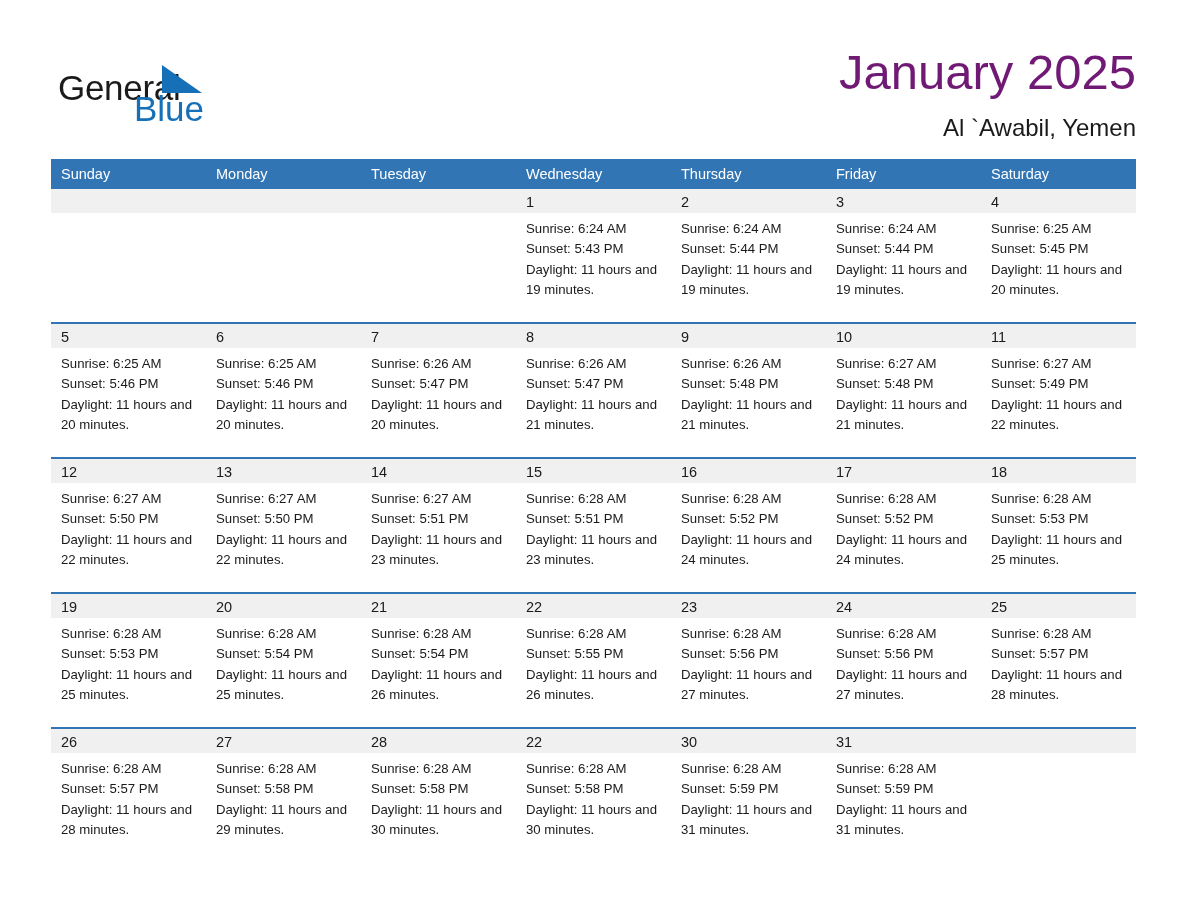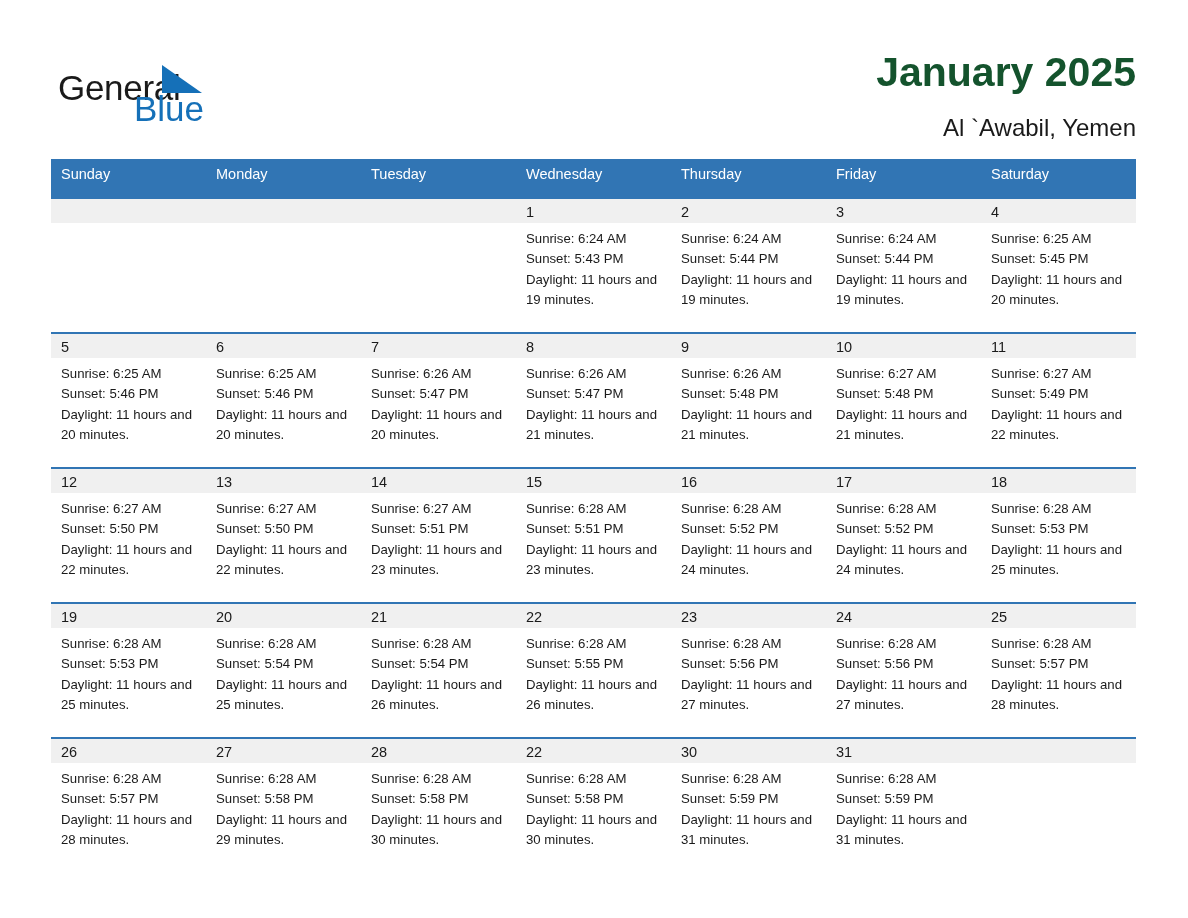--- a/index.html
+++ b/index.html
@@ -66,24 +66,24 @@
     font-weight: 400;
   }
 
   .title-block {
     position: absolute;
     right: 0;
     top: 0;
     text-align: right;
   }
   .cal-title {
-    font-size: 41px;
-    color: #14532d;
+    font-size: 49px;
+    color: #701a75;
     line-height: 56px;
-    font-weight: 700;
+    font-weight: 400;
     white-space: nowrap;
   }
   .cal-subtitle {
     font-size: 24px;
     color: #1a1a1a;
     line-height: 32px;
     font-weight: 400;
     white-space: nowrap;
     margin-top: 12px;
   }
@@ -99,21 +99,21 @@
     width: 1085px;
     border-collapse: collapse;
     table-layout: fixed;
   }
   .cal-table th {
     background: #3175b4;
     color: #ffffff;
     font-size: 14.5px;
     font-weight: 400;
     text-align: left;
-    padding: 7px 0 17px 10px;
+    padding: 7px 0 7px 10px;
     height: 16px;
     vertical-align: middle;
   }
   .cal-table td {
     vertical-align: top;
     padding: 0;
     border-top: 2px solid #3175b4;
     height: 133px;
   }
   .cal-table tr.week-row:first-child td {

